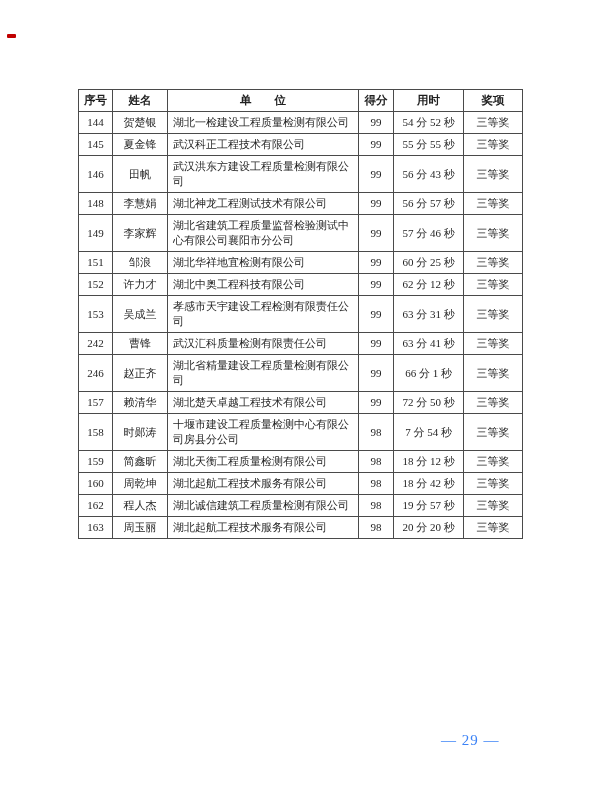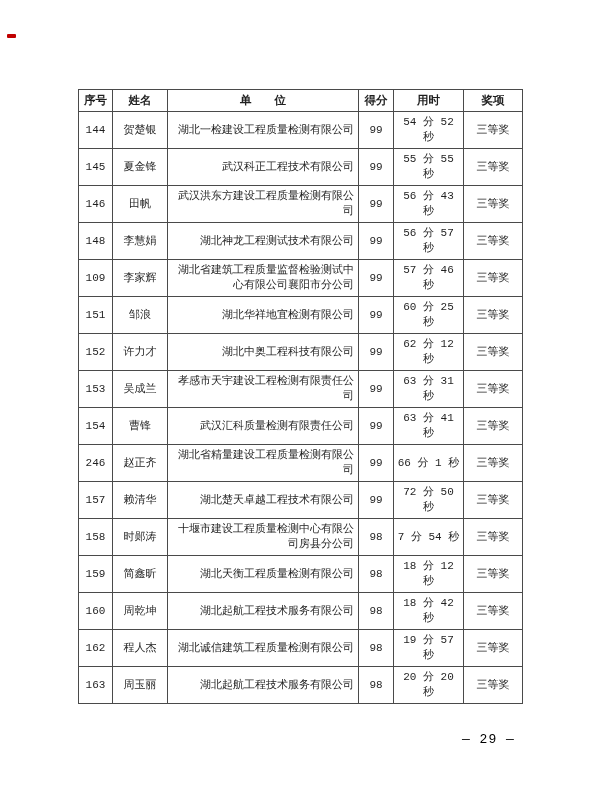--- a/index.html
+++ b/index.html
@@ -1,21 +1,21 @@
 <!DOCTYPE html>
 <html><head>
 <meta charset="utf-8">
 <style>
   html, body { margin: 0; padding: 0; }
   .page {
     position: relative;
     width: 600px;
     height: 800px;
     background: #ffffff;
-    font-family: Liberation Mono, monospace;
+    font-family: Liberation Serif, serif;
     color: #1f1f1f;
     overflow: hidden;
   }
   .red-mark {
     position: absolute;
     left: 7px;
     top: 34px;
     width: 9px;
     height: 4px;
     border-radius: 1px;
@@ -39,31 +39,31 @@
     box-sizing: border-box;
     word-break: break-all;
   }
   table.results th {
     font-weight: bold;
     font-size: 11.5px;
     height: 22px;
     padding: 2px 2px;
   }
   table.results td.cell-unit {
-    text-align: right;
+    text-align: left;
     padding-left: 5px;
     padding-right: 4px;
   }
   .footer-page-number {
     position: absolute;
-    left: 462px;
+    left: 441px;
     top: 732px;
-    font-size: 13px;
+    font-size: 15px;
     letter-spacing: 1px;
-    color: #000000;
+    color: #3b82f6;
     white-space: nowrap;
   }
 </style>
 </head>
 <body>
 
 <div class="page">
 
   <div class="red-mark" style="background: rgb(192, 0, 0);"></div>
 
@@ -113,21 +113,21 @@
         </tr>
         <tr>
           <td class="cell-no">148</td>
           <td class="cell-name">李慧娟</td>
           <td class="cell-unit">湖北神龙工程测试技术有限公司</td>
           <td class="cell-score">99</td>
           <td class="cell-time">56 分 57 秒</td>
           <td class="cell-award">三等奖</td>
         </tr>
         <tr>
-          <td class="cell-no">109</td>
+          <td class="cell-no">149</td>
           <td class="cell-name">李家辉</td>
           <td class="cell-unit">湖北省建筑工程质量监督检验测试中心有限公司襄阳市分公司</td>
           <td class="cell-score">99</td>
           <td class="cell-time">57 分 46 秒</td>
           <td class="cell-award">三等奖</td>
         </tr>
         <tr>
           <td class="cell-no">151</td>
           <td class="cell-name">邹浪</td>
           <td class="cell-unit">湖北华祥地宜检测有限公司</td>
@@ -145,21 +145,21 @@
         </tr>
         <tr>
           <td class="cell-no">153</td>
           <td class="cell-name">吴成兰</td>
           <td class="cell-unit">孝感市天宇建设工程检测有限责任公司</td>
           <td class="cell-score">99</td>
           <td class="cell-time">63 分 31 秒</td>
           <td class="cell-award">三等奖</td>
         </tr>
         <tr>
-          <td class="cell-no">154</td>
+          <td class="cell-no">242</td>
           <td class="cell-name">曹锋</td>
           <td class="cell-unit">武汉汇科质量检测有限责任公司</td>
           <td class="cell-score">99</td>
           <td class="cell-time">63 分 41 秒</td>
           <td class="cell-award">三等奖</td>
         </tr>
         <tr>
           <td class="cell-no">246</td>
           <td class="cell-name">赵正齐</td>
           <td class="cell-unit">湖北省精量建设工程质量检测有限公司</td>

